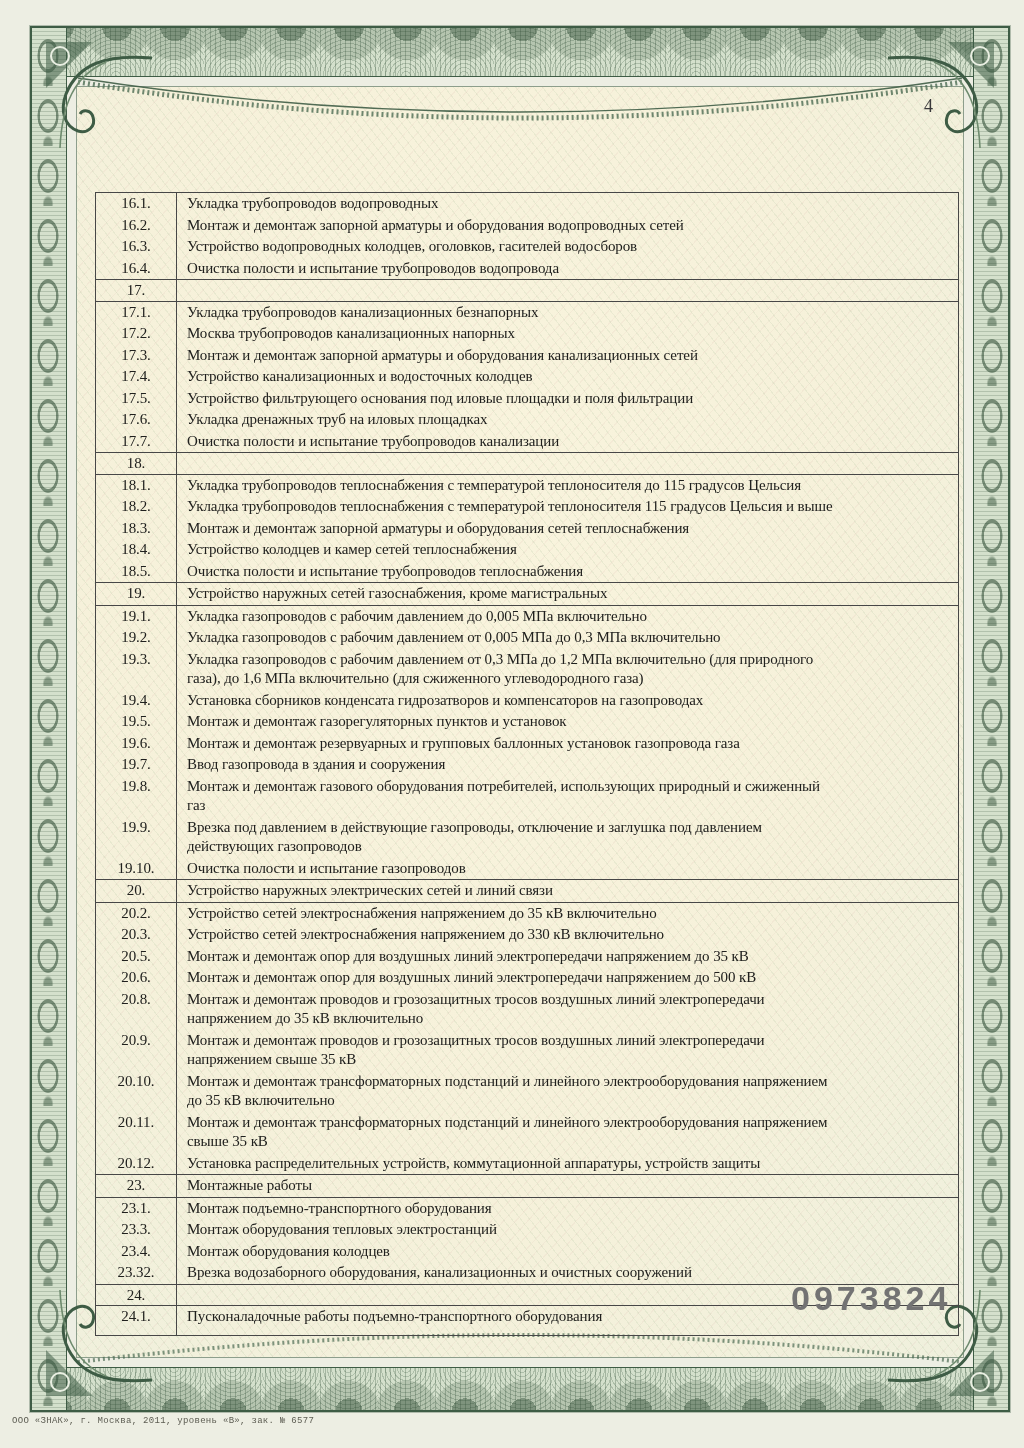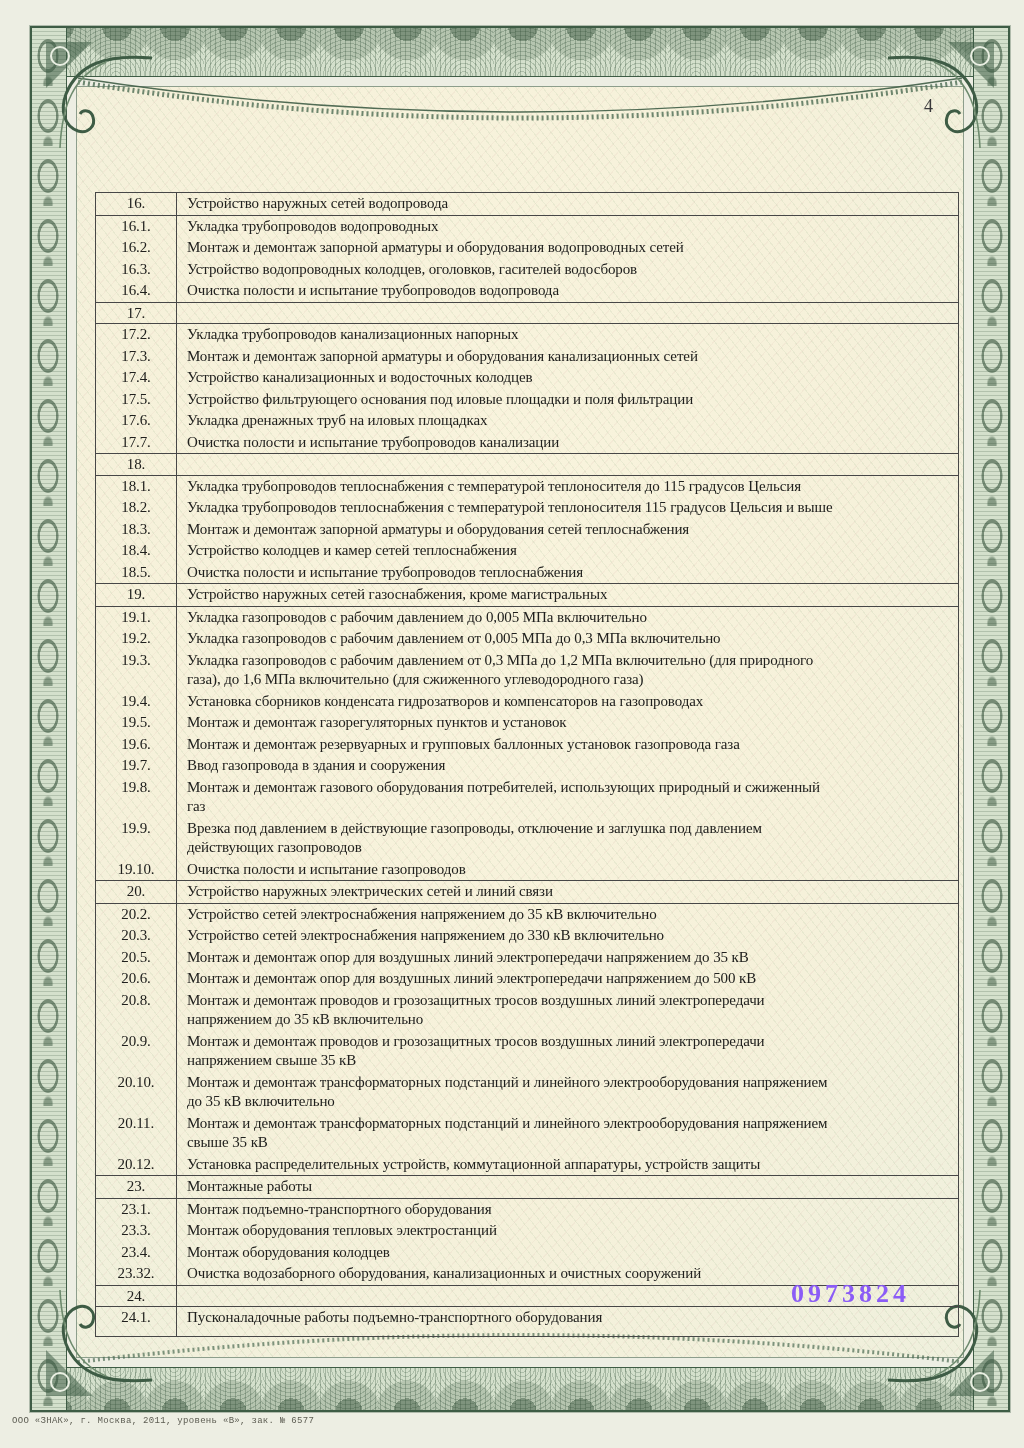--- a/index.html
+++ b/index.html
@@ -82,22 +82,22 @@
   .srow{display:flex;align-items:stretch;}
   .hrow{border-bottom:1.5px solid #474747;}
   .ncell{flex:0 0 80px;width:80px;border-right:1.5px solid #474747;text-align:center;padding-top:1px;}
   .dcell{flex:1;padding:1px 8px 1px 10px;white-space:pre-line;}
   .sec:last-child .irow:last-child .dcell,
   .sec:last-child .irow:last-child .ncell{padding-bottom:8px;}
   
   .pgnum{position:absolute;left:924px;top:96px;font-size:18px;color:#39393b;}
   .serial{
     position:absolute;left:791px;top:1279px;
-    font-family:Liberation Serif, serif;font-weight:bold;
-    font-size:26px;letter-spacing:4px;color:#8b5cf6;
+    font-family:Liberation Sans, sans-serif;font-weight:bold;
+    font-size:34px;letter-spacing:4px;color:#737373;
   }
   .copy-mark{
     position:absolute;left:427px;top:1316px;
     font-family:"DejaVu Sans", sans-serif;font-weight:bold;
     font-size:40px;letter-spacing:24px;
     color:rgba(178,142,85,.42);
     text-shadow:0 0 1px rgba(178,142,85,.25);
   }
   .footer-imprint{
     position:absolute;left:12px;right:0;top:1416px;
@@ -161,24 +161,20 @@
       <path d="M24,116 C26,72 38,44 70,30" fill="none" stroke="#6d8a6d" stroke-width="1.6"></path>
       <path d="M10,10 L56,10 L10,56 Z" fill="#3e5c45" opacity=".55"></path>
       <circle cx="24" cy="24" r="9" fill="none" stroke="#e9efe2" stroke-width="2"></circle>
     </svg>
   </div>
 
   <div class="pgnum">4</div>
 
   <div class="tbl">
       <div class="sec">
-        <div class="srow hrow">
-          <div class="ncell">16.</div>
-          <div class="dcell">Устройство наружных сетей водопровода</div>
-        </div>
         <div class="srow irow">
           <div class="ncell">16.1.</div>
           <div class="dcell">Укладка трубопроводов водопроводных</div>
         </div>
         <div class="srow irow">
           <div class="ncell">16.2.</div>
           <div class="dcell">Монтаж и демонтаж запорной арматуры и оборудования водопроводных сетей</div>
         </div>
         <div class="srow irow">
           <div class="ncell">16.3.</div>
@@ -187,22 +183,26 @@
         <div class="srow irow">
           <div class="ncell">16.4.</div>
           <div class="dcell">Очистка полости и испытание трубопроводов водопровода</div>
         </div>
       </div>
       <div class="sec">
         <div class="srow hrow">
           <div class="ncell">17.</div>
         </div>
         <div class="srow irow">
+          <div class="ncell">17.1.</div>
+          <div class="dcell">Укладка трубопроводов канализационных безнапорных</div>
+        </div>
+        <div class="srow irow">
           <div class="ncell">17.2.</div>
-          <div class="dcell">Укладка трубопроводов канализационных напорных</div>
+          <div class="dcell">Москва трубопроводов канализационных напорных</div>
         </div>
         <div class="srow irow">
           <div class="ncell">17.3.</div>
           <div class="dcell">Монтаж и демонтаж запорной арматуры и оборудования канализационных сетей</div>
         </div>
         <div class="srow irow">
           <div class="ncell">17.4.</div>
           <div class="dcell">Устройство канализационных и водосточных колодцев</div>
         </div>
         <div class="srow irow">
@@ -350,21 +350,21 @@
         <div class="srow irow">
           <div class="ncell">23.3.</div>
           <div class="dcell">Монтаж оборудования тепловых электростанций</div>
         </div>
         <div class="srow irow">
           <div class="ncell">23.4.</div>
           <div class="dcell">Монтаж оборудования колодцев</div>
         </div>
         <div class="srow irow">
           <div class="ncell">23.32.</div>
-          <div class="dcell">Очистка водозаборного оборудования, канализационных и очистных сооружений</div>
+          <div class="dcell">Врезка водозаборного оборудования, канализационных и очистных сооружений</div>
         </div>
       </div>
       <div class="sec">
         <div class="srow hrow">
           <div class="ncell">24.</div>
         </div>
         <div class="srow irow">
           <div class="ncell">24.1.</div>
           <div class="dcell">Пусконаладочные работы подъемно-транспортного оборудования</div>
         </div>

